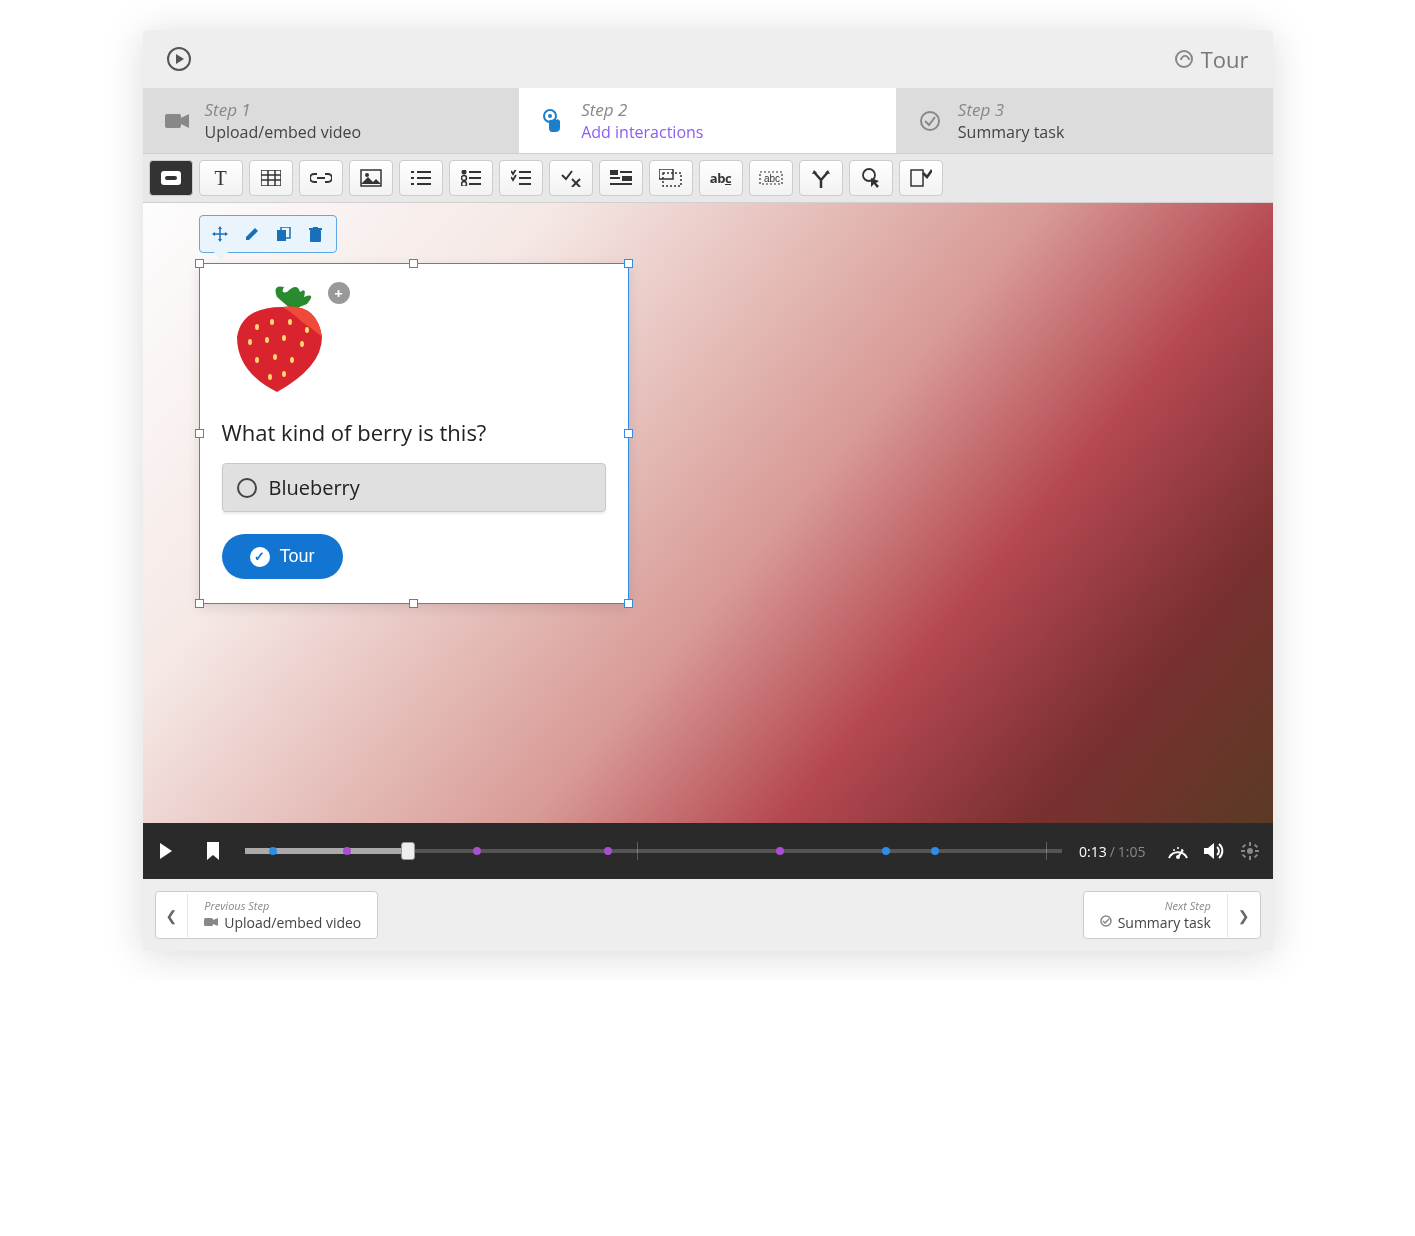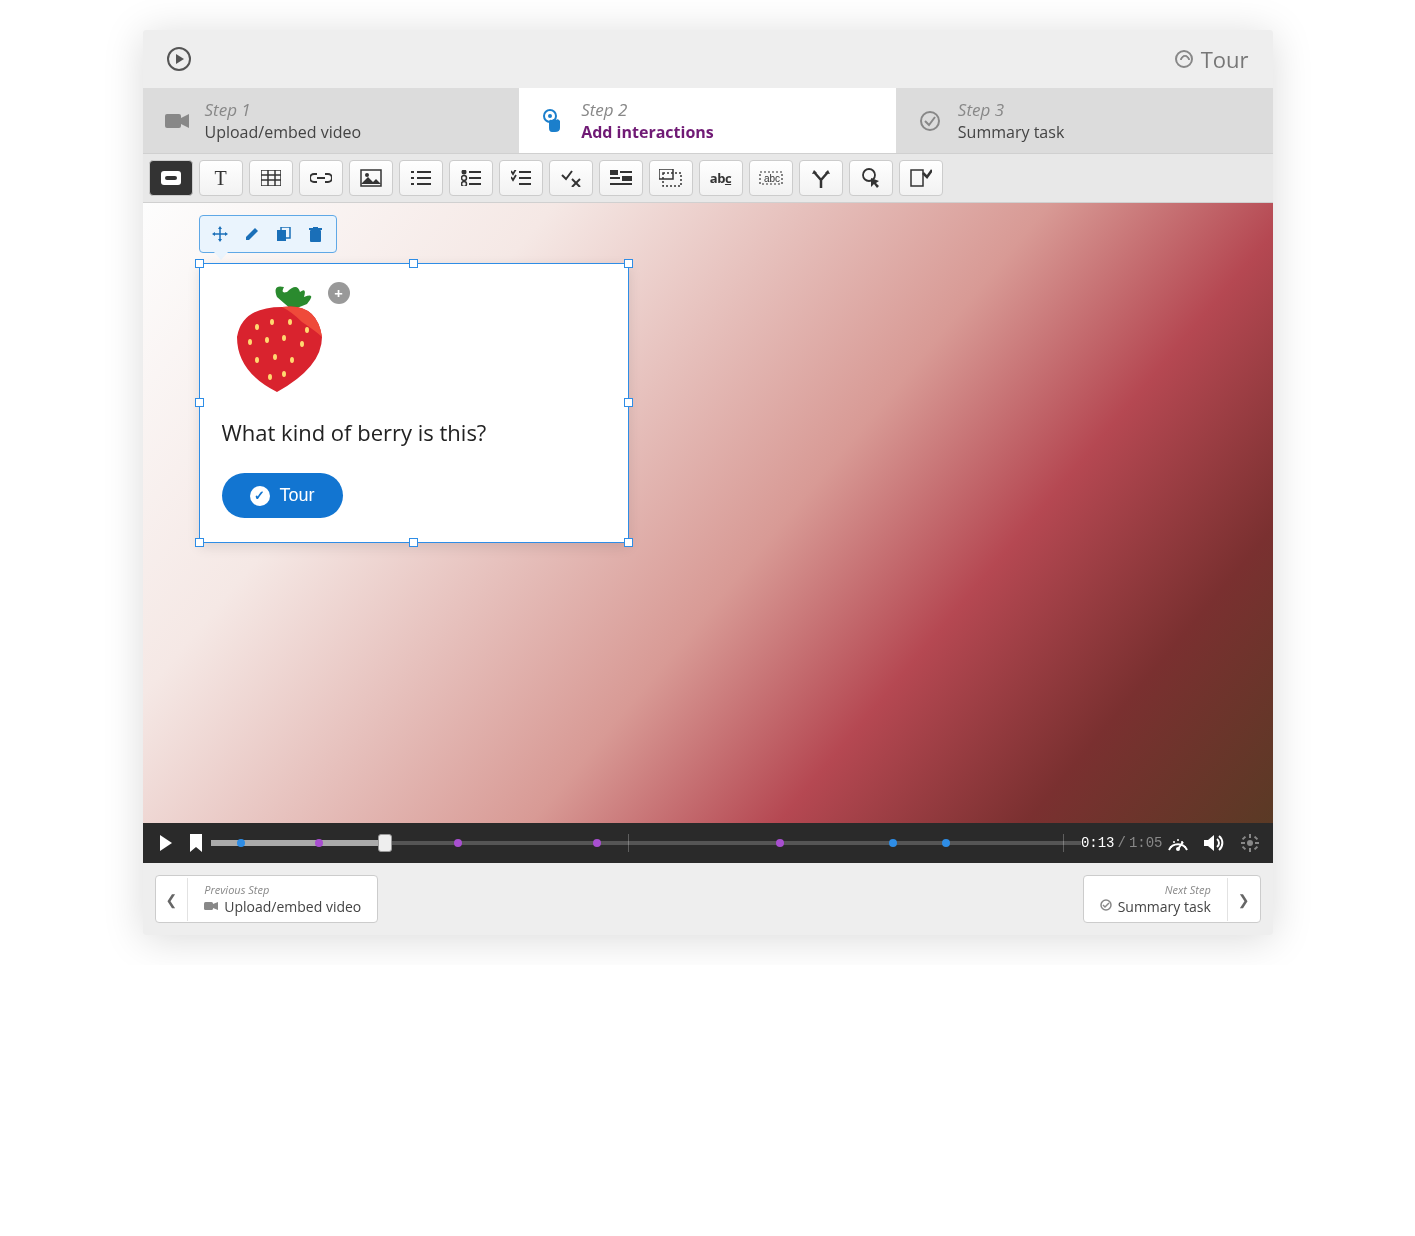--- a/index.html
+++ b/index.html
@@ -90,21 +90,21 @@
   .step.active { background: #fff; }
   .step-icon {
     width: 28px; height: 28px;
     display: flex; align-items: center; justify-content: center;
     color: #888;
   }
   .step.active .step-icon { color: #1b7fcc; }
   .step-text { display: flex; flex-direction: column; }
   .step-label { font-size: 17px; font-style: italic; color: #888; }
   .step-name { font-size: 16px; color: #444; }
-  .step.active .step-name { font-weight: 700; color: #701a75; }
+  .step.active .step-name { font-weight: 400; color: #8b5cf6; }
 
   
   .toolbar {
     display: flex;
     gap: 6px;
     padding: 6px;
     background: #e8e8e8;
     border-top: 1px solid #d0d0d0;
     border-bottom: 1px solid #d0d0d0;
   }
@@ -238,26 +238,25 @@
     display: inline-flex; align-items:center; justify-content:center;
     color: #1275d1;
     font-size: 13px;
     font-weight: bold;
   }
 
   
   .playbar {
     display: flex;
     align-items: center;
-    height: 40px;
+    height: 56px;
     background: #2a2a2a;
     color: #fff;
     padding: 0 8px;
-    gap: 0;
-    font-family: Liberation Mono, monospace;
+    gap: 17px;
   }
   .pb-btn {
     width: 30px; height: 30px;
     display:flex;align-items:center;justify-content:center;
     cursor:pointer;
     color:#fff;
   }
   .play-tri {
     width:0;height:0;
     border-left:12px solid #fff;
@@ -555,20 +554,24 @@
             <ellipse cx="62" cy="92" rx="2" ry="3"></ellipse>
           </g>
         </svg>
         <div class="berry-add">
             <span>+</span>
           </div>
       </div>
 
       <div class="question">What kind of berry is this?</div>
 
+      <div class="option">
+        <span class="radio-circle"></span>
+        <span>Blueberry</span>
+      </div>
 
       <button class="check-btn">
         <span class="check-icon">✓</span>
         <span>Tour</span>
       </button>
     </div>
   </div>
 
   <div class="playbar">
     <div class="pb-btn">

